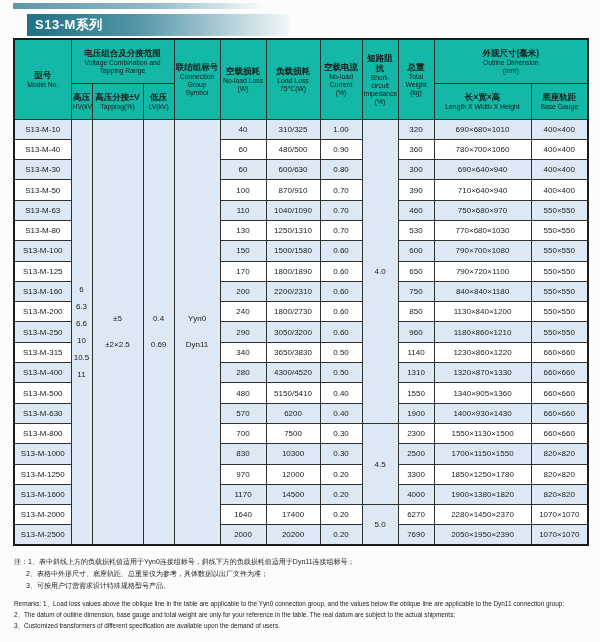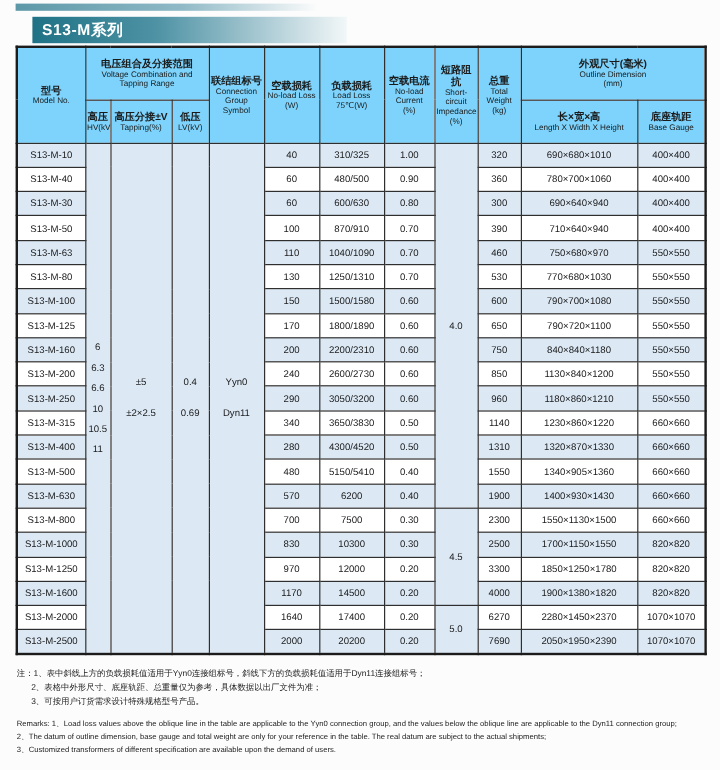--- a/index.html
+++ b/index.html
@@ -20,21 +20,21 @@
   }
   table.spec{
     position:absolute;left:13px;top:38px;width:574px;
     border-collapse:collapse;table-layout:fixed;
     border:2px solid #1c1c1c;
   }
   table.spec th,table.spec td{
     border:1px solid #2f2f2f;padding:0;text-align:center;vertical-align:middle;
     overflow:hidden;
   }
-  thead th{background:#7dd3fc;}
+  thead th{background:#14b8a6;}
   thead tr.h1{height:44px;}
   thead tr.h2{height:36px;}
   th .zh{font-size:8.5px;font-weight:bold;line-height:10px;padding:1px 1px 0 1px;}
   th .en{font-size:6.8px;font-weight:normal;line-height:8px;padding:1px 1px 0 1px;}
   th .un{font-size:6.8px;font-weight:normal;line-height:8px;padding:0 1px;}
   tbody tr{height:20.3px;}
   tbody td{background:#ffffff;font-size:8px;line-height:9px;}
   tbody tr:nth-child(odd) td{background:#dce9f5;}
   tbody td.merged{background:#dce9f5 !important;font-size:8px;}
   tbody td.merged.lines div{line-height:17px;}
@@ -235,21 +235,21 @@
         <td>200</td>
         <td>2200/2310</td>
         <td>0.60</td>
         <td>750</td>
         <td>840×840×1180</td>
         <td>550×550</td>
       </tr>
       <tr>
         <td>S13-M-200</td>
         <td>240</td>
-        <td>2600/2730</td>
+        <td>1800/2730</td>
         <td>0.60</td>
         <td>850</td>
         <td>1130×840×1200</td>
         <td>550×550</td>
       </tr>
       <tr>
         <td>S13-M-250</td>
         <td>290</td>
         <td>3050/3200</td>
         <td>0.60</td>

